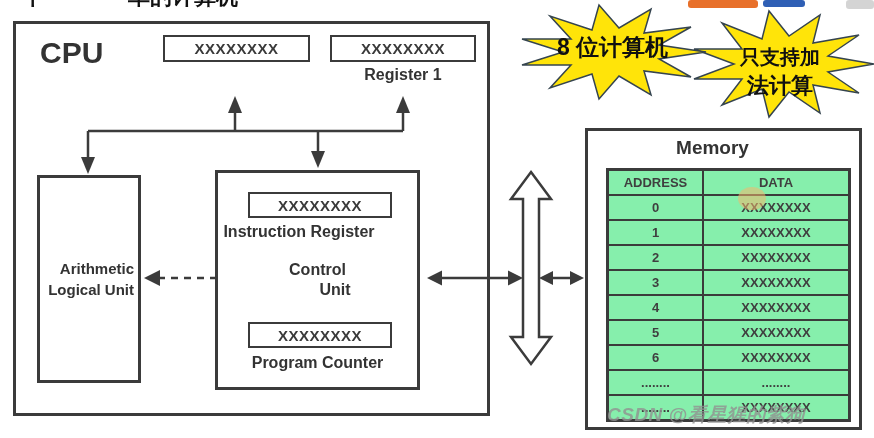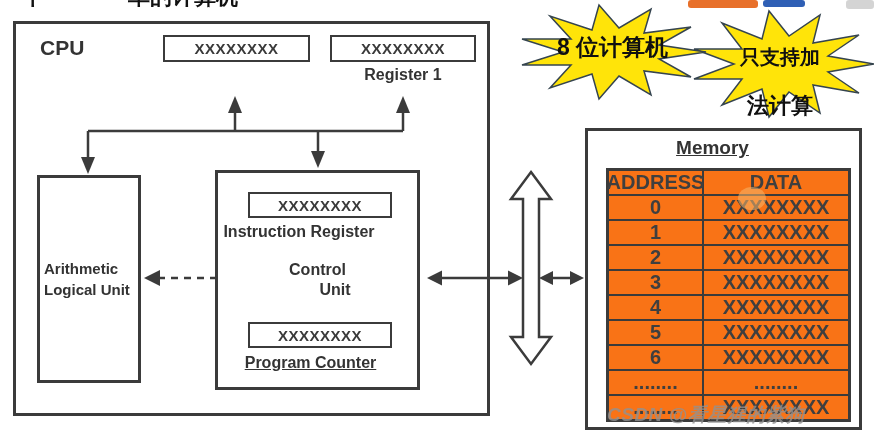--- a/index.html
+++ b/index.html
@@ -13,21 +13,21 @@
   .regval{display:flex;align-items:center;justify-content:center;
     font-weight:bold;font-size:15px;color:#3a3a3a;letter-spacing:.5px;}
   svg.overlay{position:absolute;left:0;top:0;pointer-events:none;}
   #memTable{
     position:absolute;left:606px;top:168px;display:grid;
     grid-template-columns:95px 146px;border:2px solid #3b3b3b;background:#fff;
   }
   .mcell{
     height:25px;box-sizing:border-box;border:1.5px solid #3b3b3b;
     display:flex;align-items:center;justify-content:center;
-    font-weight:bold;font-size:20px;color:#3f3f3f;background:#f97316;
+    font-weight:bold;font-size:13px;color:#3f3f3f;background:#86efac;
   }
   .headfrag{position:absolute;top:-14px;font-weight:bold;font-size:22px;color:#111;
     white-space:nowrap;line-height:1;}
   .startext{position:absolute;font-weight:bold;color:#101010;text-align:center;
     white-space:nowrap;line-height:1.15;}
   #highlightDot{
     position:absolute;left:738px;top:187px;width:28px;height:23px;border-radius:50%;
     background:rgba(244,182,110,0.55);
   }
   #watermark{
@@ -43,41 +43,41 @@
 
   <span class="headfrag" style="left:22px">十</span>
   <span class="headfrag" style="left:58px">一</span>
   <span class="headfrag" style="left:128px">单的计算机</span>
 
   <div class="logofrag" style="left:688px;top:0;width:70px;height:8px;background:#e8702a"></div>
   <div class="logofrag" style="left:763px;top:0;width:42px;height:7px;background:#2f5fb5"></div>
   <div class="logofrag" style="left:846px;top:0;width:28px;height:9px;background:rgba(170,170,170,0.5)"></div>
 
   <div class="box" style="left:13px;top:21px;width:477px;height:395px;"></div>
-  <div class="lbl" style="left:40px;top:36px;font-size:21px;">CPU</div>
+  <div class="lbl" style="left:40px;top:36px;font-size:30px;">CPU</div>
 
   <div class="box thin regval" style="left:163px;top:35px;width:147px;height:27px;">XXXXXXXX</div>
 
   <div class="box thin regval" style="left:330px;top:35px;width:146px;height:27px;">XXXXXXXX</div>
   <div class="lbl" style="left:330px;top:66px;width:146px;font-size:16px;">Register 1</div>
 
   <div class="box" style="left:37px;top:175px;width:104px;height:208px;display:flex;align-items:center;justify-content:center;">
-    <div style="font-weight:bold;font-size:15px;text-align:left;line-height:1.4;padding:0 4px;">Arithmetic Logical Unit</div>
+    <div style="font-weight:bold;font-size:15px;text-align:right;line-height:1.4;padding:0 4px;">Arithmetic Logical Unit</div>
   </div>
 
   <div class="box" style="left:215px;top:170px;width:205px;height:220px;"></div>
   <div class="box thin regval" style="left:248px;top:192px;width:144px;height:26px;">XXXXXXXX</div>
   <div class="lbl" style="left:215px;top:223px;width:168px;font-size:16px;">Instruction Register</div>
   <div class="lbl" style="left:215px;top:261px;width:205px;font-size:16px;">Control</div>
   <div class="lbl" style="left:215px;top:281px;width:240px;font-size:16px;">Unit</div>
   <div class="box thin regval" style="left:248px;top:322px;width:144px;height:26px;">XXXXXXXX</div>
-  <div class="lbl" style="left:208px;top:354px;width:205px;font-size:16px;text-decoration:underline;">Program Counter</div>
+  <div class="lbl" style="left:215px;top:354px;width:205px;font-size:16px;">Program Counter</div>
 
   <div class="box" style="left:585px;top:128px;width:277px;height:302px;"></div>
-  <div class="lbl" style="left:585px;top:137px;width:255px;font-size:19px;text-decoration:underline;">Memory</div>
+  <div class="lbl" style="left:585px;top:137px;width:255px;font-size:19px;">Memory</div>
 
   <div id="memTable">
     <div class="mcell">ADDRESS</div>
     <div class="mcell">DATA</div>
 
   <div class="mcell">0</div>
       <div class="mcell">XXXXXXXX</div>
       <div class="mcell">1</div>
       <div class="mcell">XXXXXXXX</div>
       <div class="mcell">2</div>
@@ -127,17 +127,17 @@
 
     <polygon points="531,172 551,199 539,199 539,337 551,337 531,364 511,337 523,337 523,199 511,199" fill="#ffffff" stroke="#3b3b3b" stroke-width="2.5" stroke-linejoin="miter"></polygon>
 
     <polygon points="874,64 828,72 859,93 813,85 820,113 789,92 769,117 762,89 722,105 742,79 694,79 734,64 694,49 742,49 722,23 762,39 769,11 789,36 820,15 813,43 859,35 828,56" fill="#ffe409" stroke="#35444f" stroke-width="1.5"></polygon>
 
     <polygon points="706,52 659,59 691,77 644,71 651,95 619,76 599,99 592,74 550,88 571,65 522,65 563,52 522,39 571,39 550,16 592,30 599,5 619,28 651,9 644,33 691,27 659,45" fill="#ffe409" stroke="#35444f" stroke-width="1.5"></polygon>
   </svg>
 
   <div class="startext" style="left:545px;top:34px;width:135px;font-size:23px;">8 位计算机</div>
   <div class="startext" style="left:705px;top:46px;width:150px;font-size:20px;">只支持加</div>
-  <div class="startext" style="left:705px;top:73px;width:150px;font-size:22px;margin-top:20px;">法计算</div>
+  <div class="startext" style="left:705px;top:73px;width:150px;font-size:22px;">法计算</div>
 
   <div id="watermark">CSDN @看星猩的紫狗</div>
 
 </div>
 
 </body></html>

